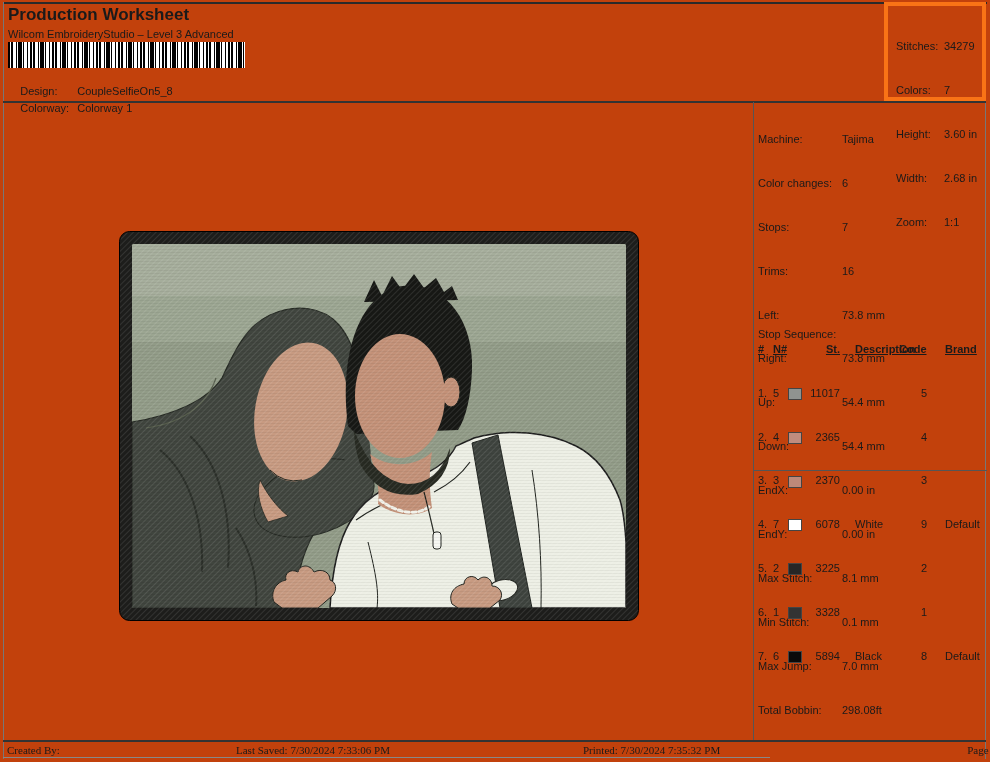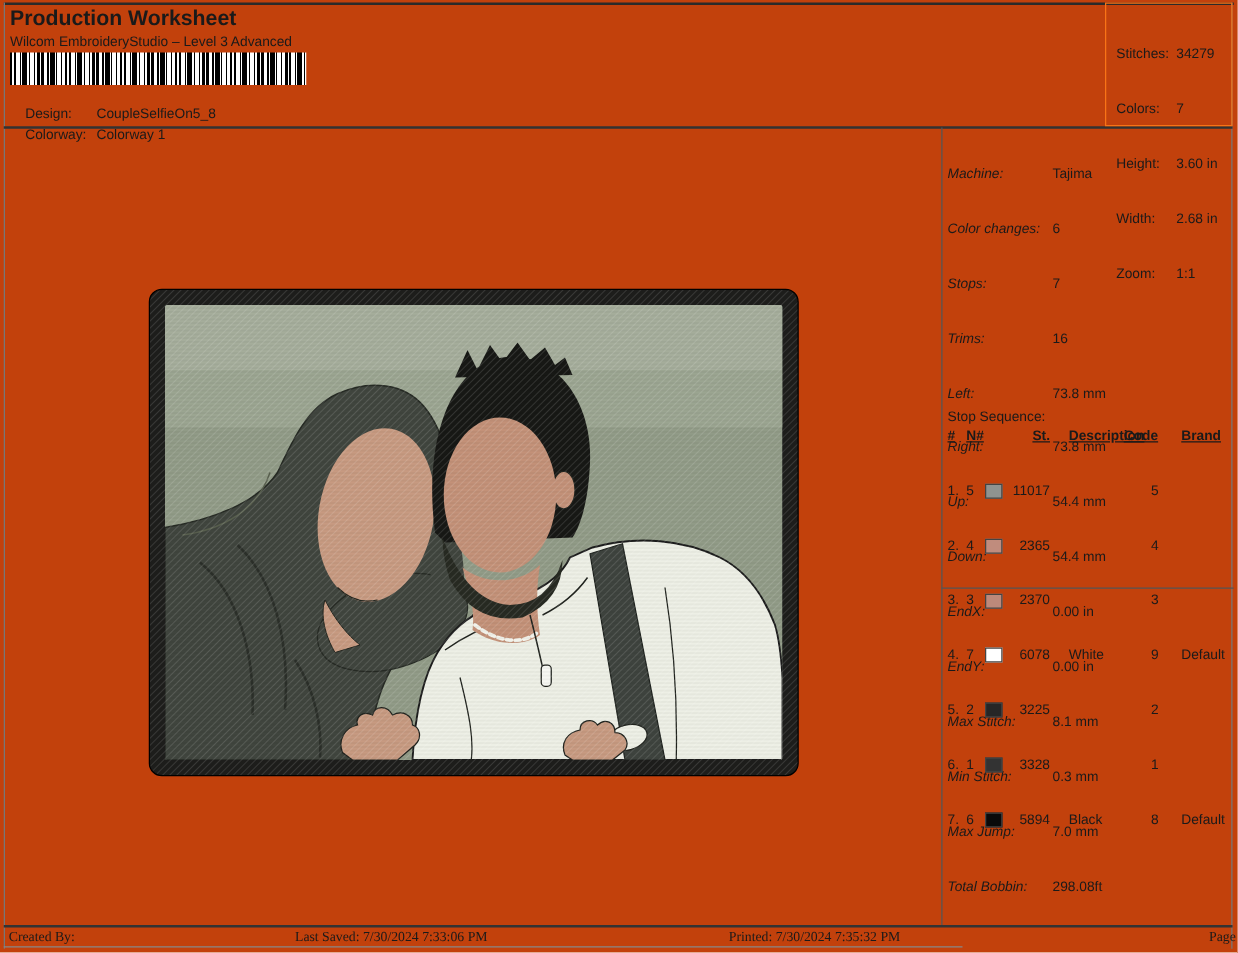--- a/index.html
+++ b/index.html
@@ -15,28 +15,28 @@
     background:repeating-linear-gradient(90deg,
       #000 0px,#000 2px,#fff 2px,#fff 3px,
       #000 3px,#000 5px,#fff 5px,#fff 8px,
       #000 8px,#000 9px,#fff 9px,#fff 10px,
       #000 10px,#000 14px,#fff 14px,#fff 15px,
       #000 15px,#000 16px,#fff 16px,#fff 19px,
       #000 19px,#000 20px,#fff 20px,#fff 22px);}
   .hdr-row{left:8px;}
   .hdr-label{display:inline-block;width:57px;}
   
-  #summary-box{left:884px;top:2px;width:102px;height:99px;border:1px solid #f97316;box-sizing:border-box;padding:5px 0 0 8px;}
+  #summary-box{left:884px;top:2px;width:102px;height:99px;border:4px solid #f97316;box-sizing:border-box;padding:5px 0 0 8px;}
   .sum-row{display:flex;height:16px;}
   .sum-label{width:48px;}
   
   #right-divider{left:753px;top:102px;height:638px;border-left:1px solid #555;}
   #machine-info{left:758px;top:104px;width:228px;}
   .mi-row{display:flex;height:15.9px;}
-  .mi-label{width:84px;font-style:italic;}
+  .mi-label{width:84px;}
   #stopseq-title{left:758px;top:327px;}
   #stopseq-header{left:758px;top:342px;display:flex;font-weight:bold;}
   #stopseq-rows{left:758px;top:357px;}
   .ss-row{display:flex;height:15.8px;align-items:center;}
   .ss-num{width:15px;}
   .ss-n{width:15px;}
   .ss-swatch-cell{width:16px;}
   .sw{display:inline-block;width:12px;height:10px;border:1px solid #444;vertical-align:middle;}
   .ss-st{width:36px;text-align:right;}
   .ss-desc{width:44px;margin-left:15px;}
@@ -95,21 +95,21 @@
     <div class="mi-row"><span class="mi-label">Color changes:</span><span>6</span></div>
     <div class="mi-row"><span class="mi-label">Stops:</span><span>7</span></div>
     <div class="mi-row"><span class="mi-label">Trims:</span><span>16</span></div>
     <div class="mi-row"><span class="mi-label">Left:</span><span>73.8 mm</span></div>
     <div class="mi-row"><span class="mi-label">Right:</span><span>73.8 mm</span></div>
     <div class="mi-row"><span class="mi-label">Up:</span><span>54.4 mm</span></div>
     <div class="mi-row"><span class="mi-label">Down:</span><span>54.4 mm</span></div>
     <div class="mi-row"><span class="mi-label">EndX:</span><span>0.00 in</span></div>
     <div class="mi-row"><span class="mi-label">EndY:</span><span>0.00 in</span></div>
     <div class="mi-row"><span class="mi-label">Max Stitch:</span><span>8.1 mm</span></div>
-    <div class="mi-row"><span class="mi-label">Min Stitch:</span><span>0.3 mm</span></div>
+    <div class="mi-row"><span class="mi-label">Min Stitch:</span><span>0.1 mm</span></div>
     <div class="mi-row"><span class="mi-label">Max Jump:</span><span>7.0 mm</span></div>
     <div class="mi-row"><span class="mi-label">Total Bobbin:</span><span>298.08ft</span></div>
   </div>
 
   <div class="abs t11" id="stopseq-title">Stop Sequence:</div>
   <div class="abs t11" id="stopseq-header">
     <span class="ss-num hd-u">#</span>
     <span class="ss-n hd-u">N#</span>
     <span class="hd-st hd-u">St.</span>
     <span class="ss-desc hd-u">Description</span>

